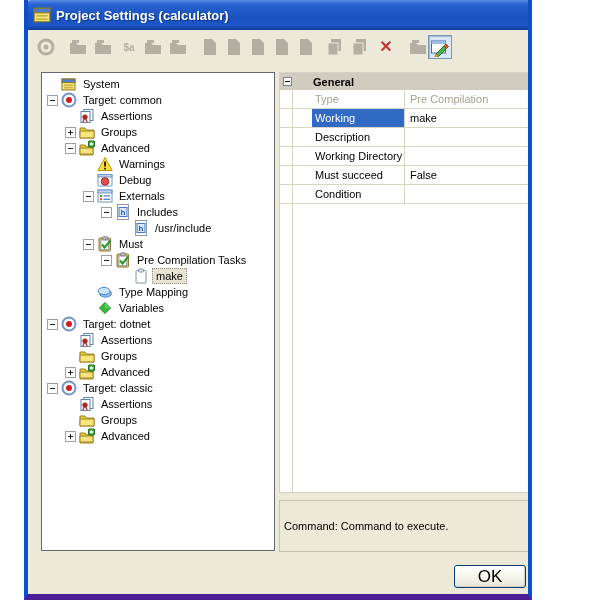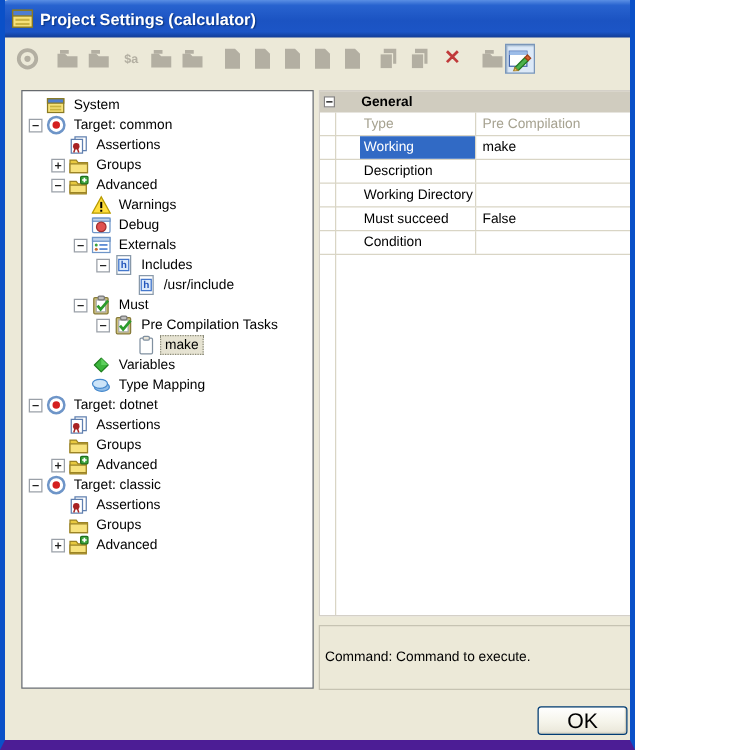--- a/index.html
+++ b/index.html
@@ -1,19 +1,19 @@
 <!DOCTYPE html>
 <html><head>
 <meta charset="utf-8">
 <style>
   * { margin:0; padding:0; box-sizing:border-box; font-family:"Liberation Sans", sans-serif; }
   html,body { width:600px; height:600px; background:#fff; }
   .window{ position:relative; width:508px; height:600px; background:#ECE9D8;
-    border-left:4px solid #0A50C8; border-right:4px solid #0A50C8; border-bottom:8px solid #4c1d95;
-    overflow:hidden; }
+    border-left:4px solid #0A50C8; border-right:4px solid #0A50C8; border-bottom:6px solid #4c1d95;
+    overflow:hidden;margin-left:24px; }
   
   .titlebar{ position:absolute; left:-4px; top:0; width:600px; height:30px;
     background:linear-gradient(180deg,#5A8FE4 0%,#2863CF 14%,#1B53C2 55%,#1C55C6 85%,#123C96 100%);
     border-radius:7px 7px 0 0; display:flex; align-items:center; padding:0 6px; }
   .app-icon{ width:18px; height:18px; margin:0 5px 0 3px; flex:0 0 auto; }
   .title-text{ color:#fff; font-weight:bold; font-size:13px; text-shadow:1px 1px 1px #0A3580; flex:1;
     white-space:nowrap; overflow:hidden; }
   .cap-btn{ width:21px; height:21px; border-radius:3px; border:1px solid #DDE9FB; margin-left:2px;
     position:relative; flex:0 0 auto; }
   .cap-min,.cap-max{ background:linear-gradient(135deg,#9FC0F5 0%,#4A7DE0 35%,#2057BE 75%,#1A4AA8 100%); }
@@ -330,35 +330,35 @@
             <rect x="3" y="2.5" width="10" height="12.5" rx="1" fill="#fff" stroke="#8090A0"></rect>
             <rect x="5.5" y="1" width="5" height="3" rx="1" fill="#E8E4D8" stroke="#8090A0"></rect>
           </svg>
         </span>
         <span class="tlabel selected">make</span>
       </div>
       <div class="trow" style="padding-left: 41px;">
         <span class="texp-sp"></span>
         <span class="ticon">
           <svg viewBox="0 0 16 16">
+            <ellipse cx="8.5" cy="9.5" rx="6" ry="3.6" fill="#8FBCE8" stroke="#4488CC"></ellipse>
+            <ellipse cx="7" cy="7" rx="6" ry="3.6" fill="#CCE4F8" stroke="#4488CC"></ellipse>
+          </svg>
+        </span>
+        <span class="tlabel">Type Mapping</span>
+      </div>
+      <div class="trow" style="padding-left: 41px;">
+        <span class="texp-sp"></span>
+        <span class="ticon">
+          <svg viewBox="0 0 16 16">
             <path d="M8 2.5 L13.5 8 L8 13.5 L2.5 8z" fill="#3CB53C" stroke="#1E7E1E" stroke-linejoin="round"></path>
             <path d="M8 2.5 L13.5 8 L8 8z" fill="#5ED05E"></path>
           </svg>
         </span>
         <span class="tlabel">Variables</span>
-      </div>
-      <div class="trow" style="padding-left: 41px;">
-        <span class="texp-sp"></span>
-        <span class="ticon">
-          <svg viewBox="0 0 16 16">
-            <ellipse cx="8.5" cy="9.5" rx="6" ry="3.6" fill="#8FBCE8" stroke="#4488CC"></ellipse>
-            <ellipse cx="7" cy="7" rx="6" ry="3.6" fill="#CCE4F8" stroke="#4488CC"></ellipse>
-          </svg>
-        </span>
-        <span class="tlabel">Type Mapping</span>
       </div>
       <div class="trow" style="padding-left: 5px;">
         <span class="texp"></span>
         <span class="ticon">
           <svg viewBox="0 0 16 16">
             <circle cx="8" cy="8" r="6.5" fill="#fff" stroke="#6E95C8" stroke-width="2"></circle>
             <circle cx="8" cy="8" r="3" fill="#D31F1F"></circle>
           </svg>
         </span>
         <span class="tlabel">Target: dotnet</span>

